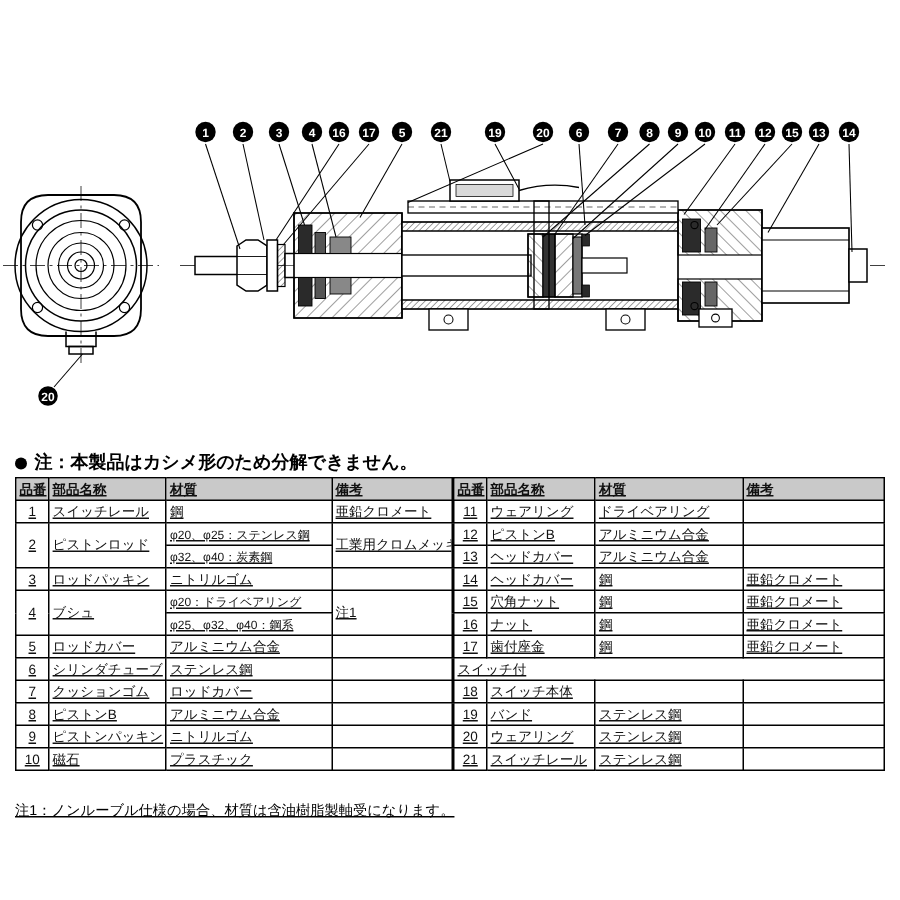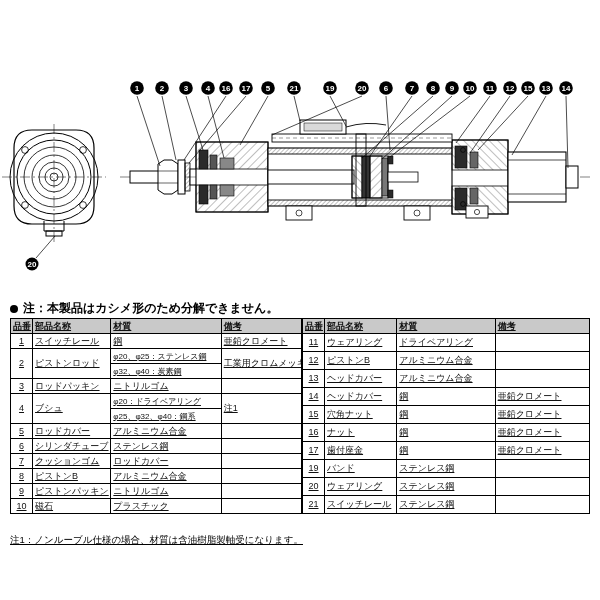--- a/index.html
+++ b/index.html
@@ -422,20 +422,29 @@
           <td>鋼</td>
           <td>亜鉛クロメート</td>
         </tr>
         <tr>
           <td class="num">17</td>
           <td>歯付座金</td>
           <td>鋼</td>
           <td>亜鉛クロメート</td>
         </tr>
         <tr>
+          <td colspan="4">スイッチ付</td>
+        </tr>
+        <tr>
+          <td class="num">18</td>
+          <td>スイッチ本体</td>
+          <td></td>
+          <td></td>
+        </tr>
+        <tr>
           <td class="num">19</td>
           <td>バンド</td>
           <td>ステンレス鋼</td>
           <td></td>
         </tr>
         <tr>
           <td class="num">20</td>
           <td>ウェアリング</td>
           <td>ステンレス鋼</td>
           <td></td>

